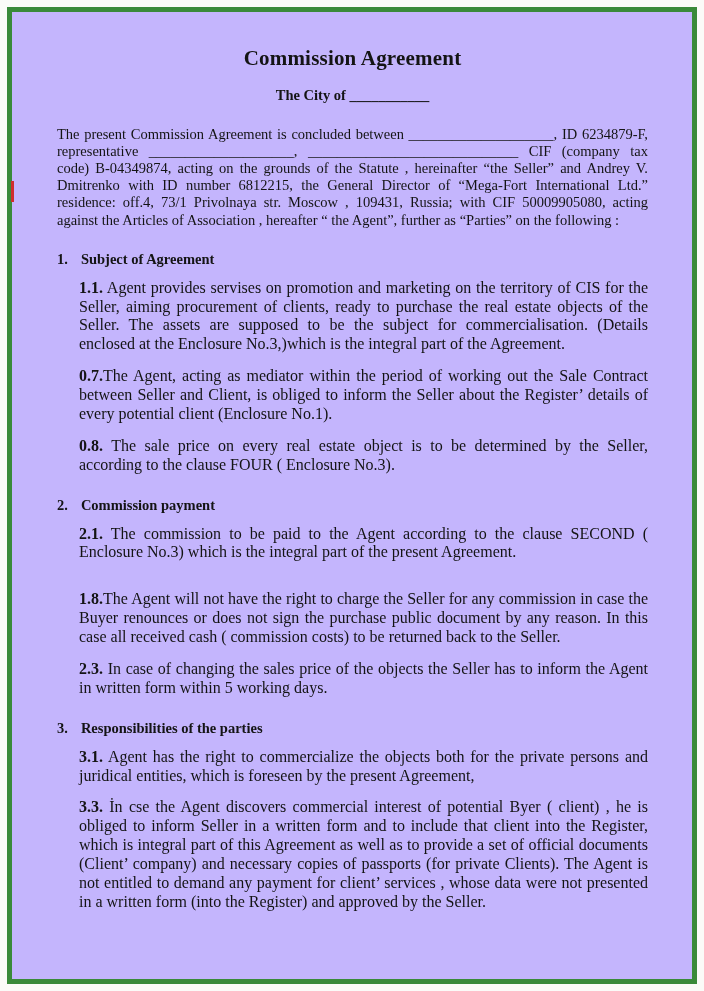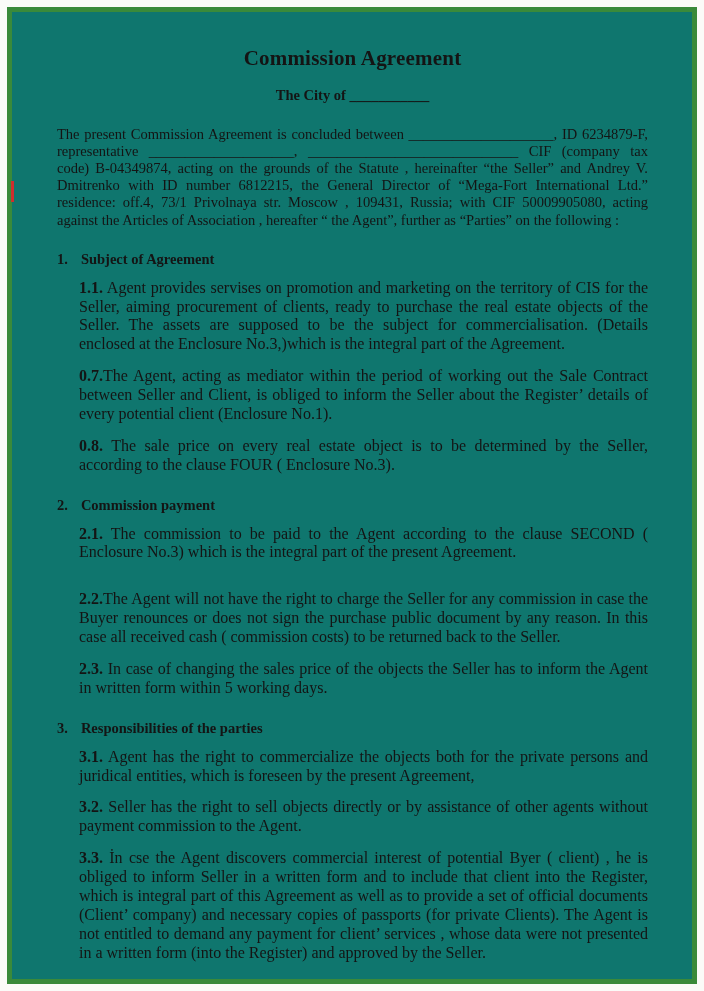--- a/index.html
+++ b/index.html
@@ -11,21 +11,21 @@
     color:#141414;
   }
   .frame{
     position:absolute;left:7px;top:7px;right:7px;bottom:7px;
     border:5px solid var(--border-green,#3a8a3a);
     box-sizing:border-box;
     pointer-events:none;
   }
   .page{
     position:absolute;left:12px;top:12px;right:12px;bottom:12px;
-    background:#0f766e;
+    background:#c4b5fd;
     box-sizing:border-box;
     padding:34px 44px 20px 45px;
     overflow:hidden;
   }
   .red-mark{
     position:absolute;
     left:11px;top:181px;width:3px;height:21px;
     background:var(--mark-red,#cf2e2e);
     z-index:5;
   }
@@ -102,40 +102,36 @@
   <h2 class="sec">
     <span>2.</span><span class="sec-title">Commission payment</span>
   </h2>
 
   <p class="body">
     <b>2.1.</b>
     <span>The commission to be paid to the Agent according to the clause  SECOND ( Enclosure No.3) which is the integral part of the  present Agreement.</span>
   </p>
 
   <p class="body gap">
-    <b>2.2.</b><span>The Agent will not have the right to charge the Seller for any commission in case  the Buyer renounces or does not sign the purchase public document by any reason. In this case all received cash ( commission costs) to be  returned back to the Seller.</span>
+    <b>1.8.</b><span>The Agent will not have the right to charge the Seller for any commission in case  the Buyer renounces or does not sign the purchase public document by any reason. In this case all received cash ( commission costs) to be  returned back to the Seller.</span>
   </p>
 
   <p class="body">
     <b>2.3.</b>
     <span>In case of changing the sales price of the objects the Seller has to inform the Agent in written form  within 5 working days.</span>
   </p>
 
   <h2 class="sec">
     <span>3.</span><span class="sec-title">Responsibilities of the parties</span>
   </h2>
 
   <p class="body">
     <b>3.1.</b>
     <span>Agent has the right to commercialize the objects both for the private persons and  juridical entities,  which is foreseen by the present Agreement,</span>
   </p>
 
-  <p class="body">
-    <b>3.2.</b>
-    <span>Seller has the right to sell objects directly or by assistance of other agents without payment commission to the Agent.</span>
-  </p>
 
   <p class="body">
     <b>3.3.</b>
     <span>İn cse the  Agent discovers  commercial interest of potential Byer ( client) , he is obliged to inform  Seller in a written form and to include  that client into the Register,  which is integral part of this Agreement as well as to provide  a set of official documents (Client’ company) and necessary copies of passports (for private Clients). The Agent is not entitled to demand any payment for client’ services , whose data were not presented in a written form (into the Register)  and approved by the Seller.</span>
   </p>
 
 </div>
 
 </body></html>

